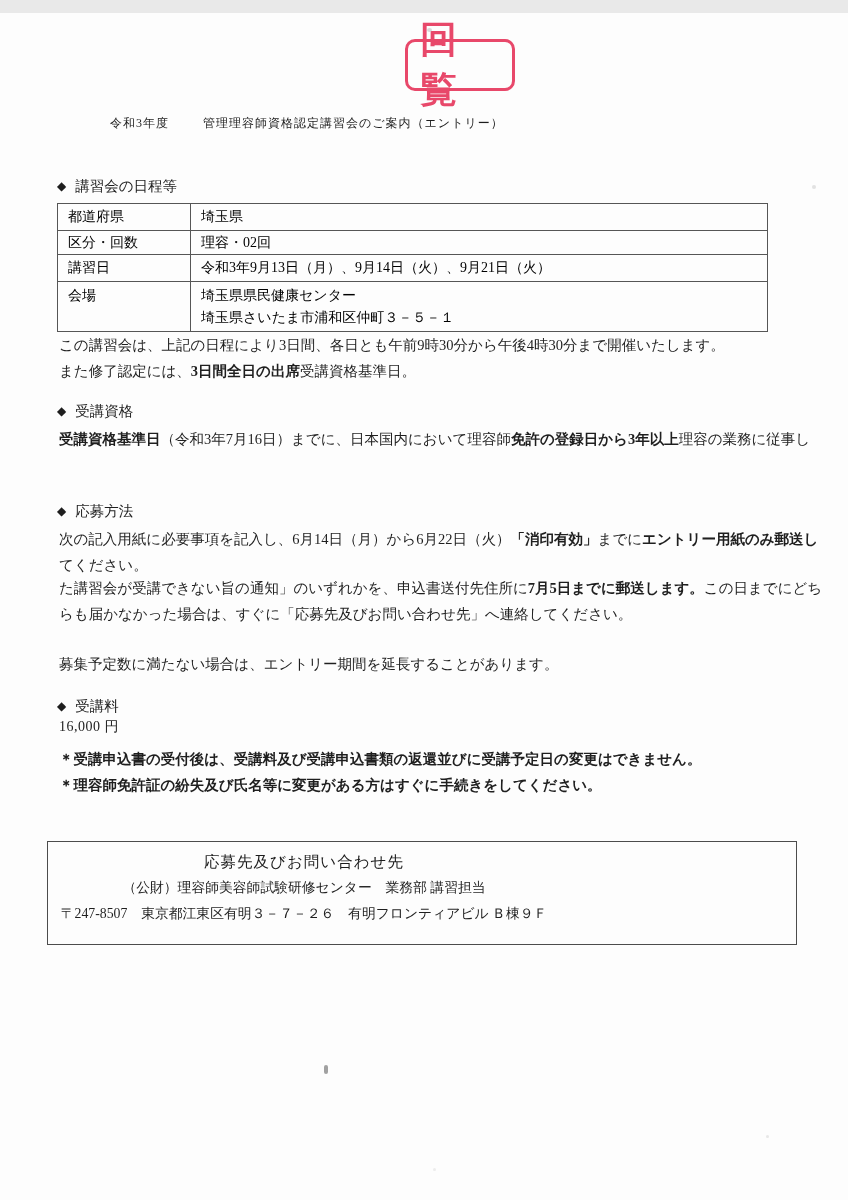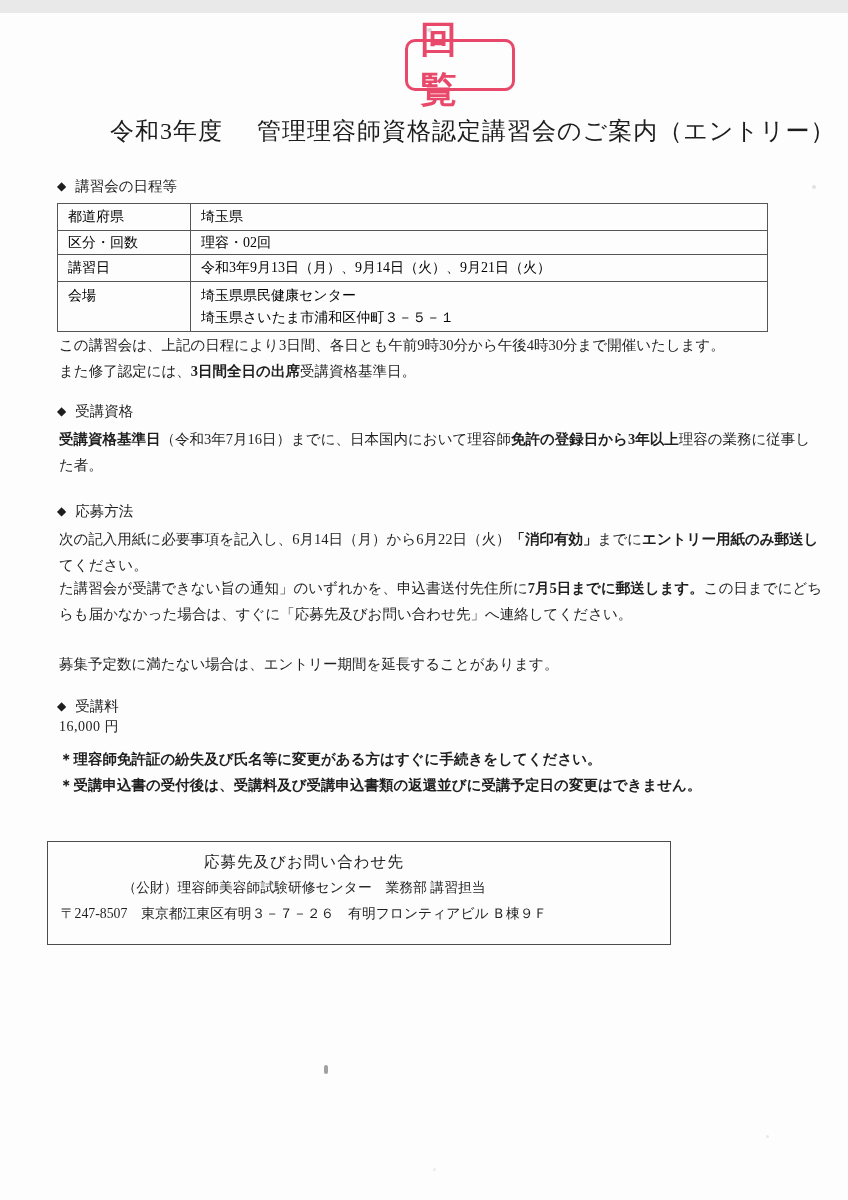--- a/index.html
+++ b/index.html
@@ -10,41 +10,41 @@
   }
   
   .stamp{
     position:absolute;left:405px;top:26px;width:110px;height:52px;
     border:3px solid #e8486a;border-radius:10px;
     display:flex;align-items:center;justify-content:center;
     color:#e8486a;font-size:37px;font-weight:600;
     letter-spacing:12px;padding-left:12px;box-sizing:border-box;
   }
   
-  .title{position:absolute;top:102px;left:110px;font-size:24px;white-space:nowrap;letter-spacing:1px;color:#1d1d1d;}
+  .title{position:absolute;top:102px;left:110px;font-size:12px;white-space:nowrap;letter-spacing:1px;color:#1d1d1d;}
   .title-gap{display:inline-block;width:34px;}
   
   .sec-head{position:absolute;left:57px;font-size:14.5px;white-space:nowrap;color:#1e1e1e;}
   .bullet{font-size:12px;margin-right:9px;position:relative;top:-1px;}
   
   .sched-table{
     position:absolute;left:57px;top:190px;width:711px;
     border-collapse:collapse;font-size:14px;color:#000000;
   }
   .sched-table td{border:1px solid #565656;padding:2px 10px;vertical-align:middle;}
   .sched-table td.lbl{width:112px;}
   .venue-line{line-height:22px;}
   
   .para{position:absolute;left:59px;font-size:14.5px;color:#1f1f1f;}
   .line{white-space:nowrap;height:26px;line-height:26px;}
   .b{font-weight:700;}
   .fee-amount{position:absolute;left:59px;top:705px;font-size:14px;letter-spacing:0.5px;}
   
   .contact-box{
-    position:absolute;left:47px;top:828px;width:624px;height:104px;
+    position:absolute;left:47px;top:828px;width:750px;height:104px;
     border:1.5px solid #4c4c4c;box-sizing:border-box;
   }
   .contact-inner{position:absolute;left:0;top:7px;width:512px;text-align:center;}
   .contact-title{font-size:15.5px;line-height:26px;letter-spacing:1px;color:#1d1d1d;}
   .contact-line{font-size:13.8px;line-height:26px;white-space:nowrap;color:#1f1f1f;}
   
   .speck{position:absolute;border-radius:50%;}
 </style>
 </head>
 <body>
@@ -90,21 +90,20 @@
   <div class="para" style="top:319px">
     <div class="line"><span>この講習会は、上記の日程により3日間、各日とも午前9時30分から午後4時30分まで開催いたします。</span></div>
     <div class="line"><span>また修了認定には、</span><span class="b">3日間全日の出席</span><span>受講資格基準日。</span></div>
   </div>
 
   <div class="sec-head" style="top:389px">
     <span class="bullet">◆</span><span>受講資格</span>
   </div>
   <div class="para" style="top:413px">
     <div class="line"><span class="b">受講資格基準日</span><span>（令和3年7月16日）までに、日本国内において理容師</span><span class="b">免許の登録日から3年以上</span><span>理容の業務に従事し</span></div>
-    <div class="line"><span>た者。</span></div>
   </div>
 
   <div class="sec-head" style="top:489px">
     <span class="bullet">◆</span><span>応募方法</span>
   </div>
   <div class="para" style="top:513px">
     <div class="line"><span>次の記入用紙に必要事項を記入し、6月14日（月）から6月22日（火）</span><span class="b">「消印有効」</span><span>までに</span><span class="b">エントリー用紙のみ郵送し</span></div>
     <div class="line"><span>てください。</span></div>
   </div>
   <div class="para" style="top:562px">
@@ -113,22 +112,22 @@
   </div>
   <div class="para" style="top:638px">
     <div class="line"><span>募集予定数に満たない場合は、エントリー期間を延長することがあります。</span></div>
   </div>
 
   <div class="sec-head" style="top:684px">
     <span class="bullet">◆</span><span>受講料</span>
   </div>
   <div class="fee-amount">16,000 円</div>
   <div class="para" style="top:733px">
+    <div class="line"><span class="b">＊受講申込書の受付後は、受講料及び受講申込書類の返還並びに受講予定日の変更はできません。</span></div>
     <div class="line"><span class="b">＊理容師免許証の紛失及び氏名等に変更がある方はすぐに手続きをしてください。</span></div>
-    <div class="line"><span class="b">＊受講申込書の受付後は、受講料及び受講申込書類の返還並びに受講予定日の変更はできません。</span></div>
   </div>
 
   <div class="contact-box">
     <div class="contact-inner">
       <div class="contact-title">応募先及びお問い合わせ先</div>
       <div class="contact-line">（公財）理容師美容師試験研修センター　業務部 講習担当</div>
       <div class="contact-line">〒247-8507　東京都江東区有明３－７－２６　有明フロンティアビル Ｂ棟９Ｆ</div>
     </div>
   </div>
 

